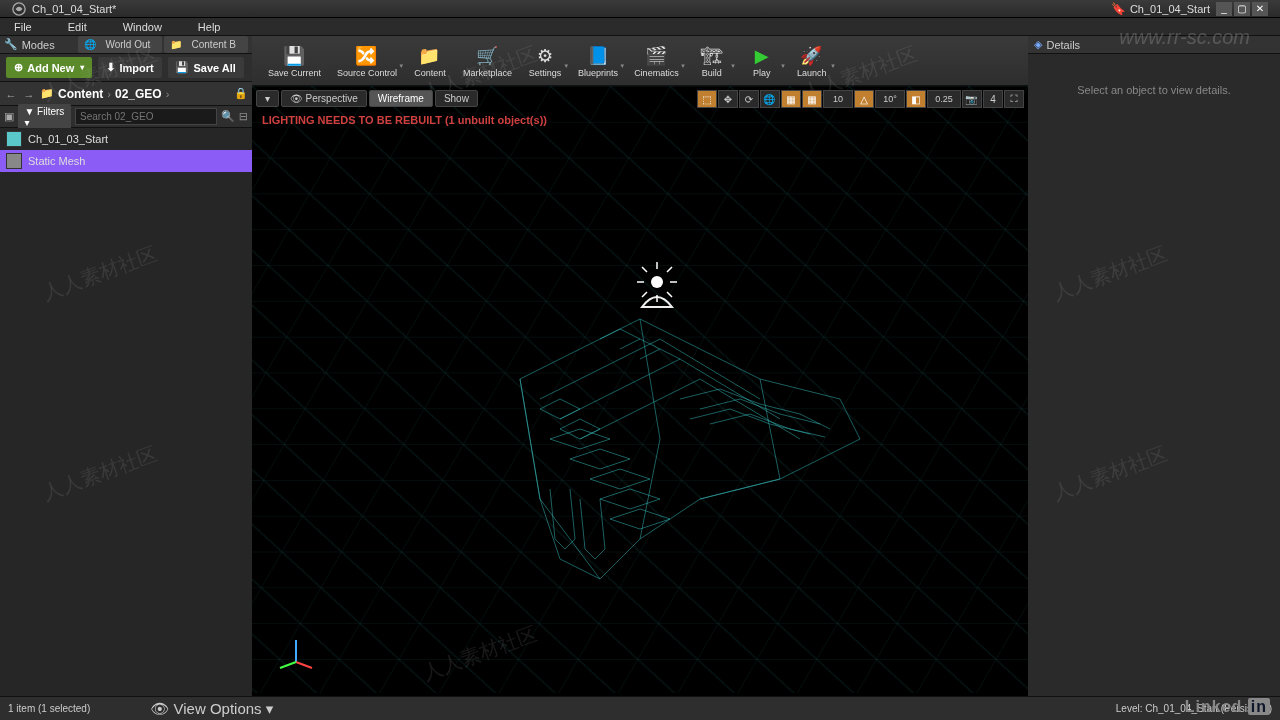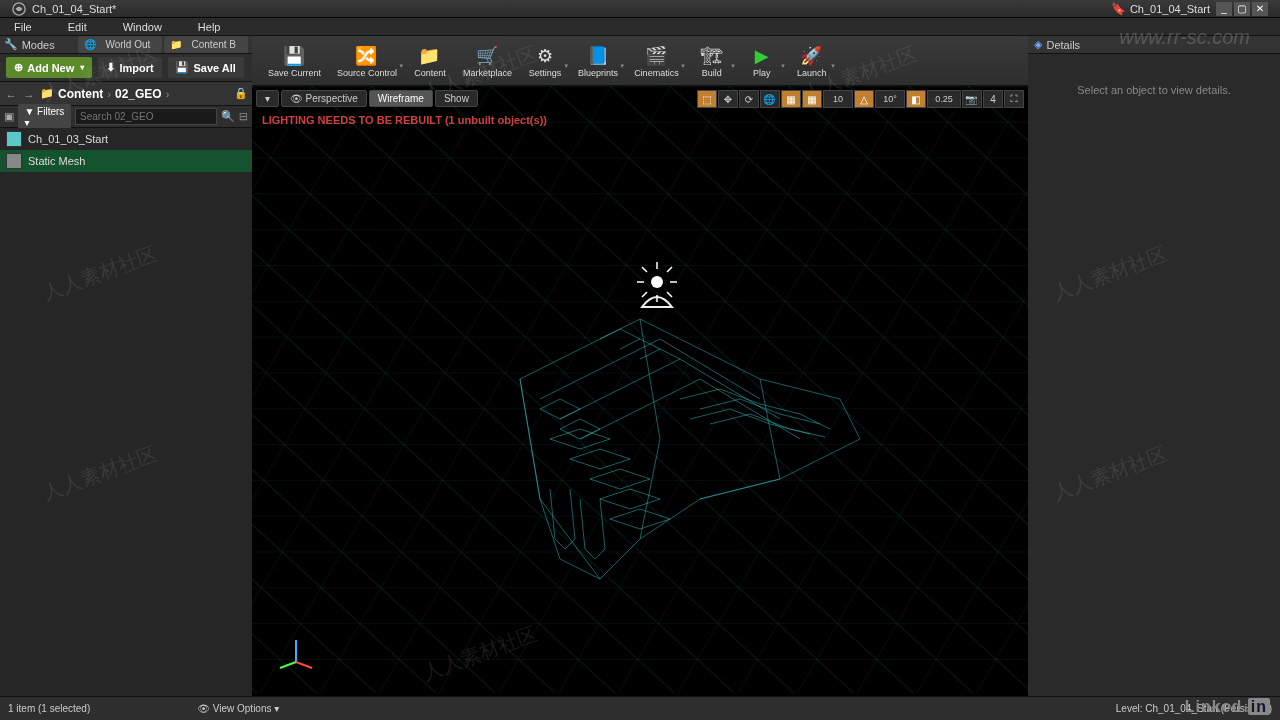--- a/index.html
+++ b/index.html
@@ -24,21 +24,21 @@
 .btn.green:after { content:"▾"; font-size:8px; margin-left:2px; }
 .breadcrumb { height:24px; background:#333; display:flex; align-items:center; padding:0 4px; gap:4px; border-bottom:1px solid #111; }
 .breadcrumb .nav { width:14px; height:14px; display:flex; align-items:center; justify-content:center; color:#aaa; }
 .breadcrumb .crumb { color:#fff; font-weight:bold; font-size:12px; }
 .breadcrumb .sep { color:#888; }
 .filterbar { height:22px; background:#2e2e2e; display:flex; align-items:center; padding:0 4px; gap:4px; border-bottom:1px solid #111; }
 .filterbar .filters { background:#444; padding:2px 6px; font-size:10px; color:#fff; border-radius:2px; }
 .filterbar input { flex:1; background:#1a1a1a; border:1px solid #444; color:#888; padding:2px 4px; font-size:10px; }
 .assetlist { flex:1; background:#262626; overflow:auto; }
 .assetrow { display:flex; align-items:center; padding:3px 6px; gap:6px; }
-.assetrow.selected { background:#14532d; }
+.assetrow.selected { background:#8b5cf6; }
 .assetrow .thumb { width:16px; height:16px; background:#5ac8c8; border:1px solid #333; }
 .assetrow .thumb.grid { background:#888; }
 .assetrow .name { color:#ddd; font-size:11px; }
 .centercol { flex:1; display:flex; flex-direction:column; }
 .toolbar { height:50px; background:linear-gradient(#3a3a3a,#2e2e2e); display:flex; align-items:center; padding:0 8px; border-bottom:1px solid #111; }
 .tbtn { display:flex; flex-direction:column; align-items:center; justify-content:center; padding:2px 8px; color:#ddd; font-size:10px; min-width:50px; position:relative; }
 .tbtn .ticon { width:28px; height:24px; display:flex; align-items:center; justify-content:center; font-size:18px; }
 .tbtn .tlabel { font-size:9px; white-space:nowrap; }
 .tbtn.dropdown:after { content:"▾"; position:absolute; right:2px; bottom:10px; font-size:7px; color:#888; }
 .viewport { flex:1; background:#000; position:relative; overflow:hidden; }
@@ -49,21 +49,21 @@
 .vpicon { width:20px; height:18px; background:#2a2a2a; display:flex; align-items:center; justify-content:center; font-size:10px; color:#ccc; border:1px solid #444; }
 .vpicon.orange { background:#c08030; color:#fff; }
 .vpicon.wide { width:30px; font-size:9px; }
 .lighting-warn { position:absolute; top:28px; left:10px; color:#d04040; font-size:11px; font-weight:bold; z-index:3; }
 .rightcol { width:252px; background:#2a2a2a; display:flex; flex-direction:column; }
 .detailhdr { height:18px; background:#333; display:flex; align-items:center; padding:0 6px; border-bottom:1px solid #111; }
 .detailhdr .dtitle { color:#ccc; font-size:11px; }
 .detailbody { flex:1; display:flex; align-items:flex-start; justify-content:center; padding-top:30px; color:#888; font-size:11px; }
 .statusbar { height:24px; background:#2e2e2e; display:flex; align-items:center; padding:0 8px; border-top:1px solid #111; }
 .statusbar .sleft { color:#ccc; font-size:10px; }
-.statusbar .sview { margin-left:107px; color:#ccc; font-size:10px; }
+.statusbar .sview { margin-left:60px; color:#ccc; font-size:15px; }
 .statusbar .sright { margin-left:auto; color:#ccc; font-size:10px; }
 .linkedin { position:absolute; right:10px; bottom:4px; font-size:16px; font-weight:bold; color:#888; letter-spacing:1px; }
 .watermark { position:absolute; color:rgba(200,200,200,0.12); font-size:20px; pointer-events:none; transform:rotate(-20deg); }
 .axis-gizmo { position:absolute; left:24px; bottom:24px; width:40px; height:40px; z-index:3; }
 svg.grid { position:absolute; inset:0; }
 .wfmodel { position:absolute; left:50%; top:50%; transform:translate(-50%,-40%); }
 .bookmark { color:#5af; font-size:12px; margin-right:4px; }
 </style>
 </head>
 <body>

